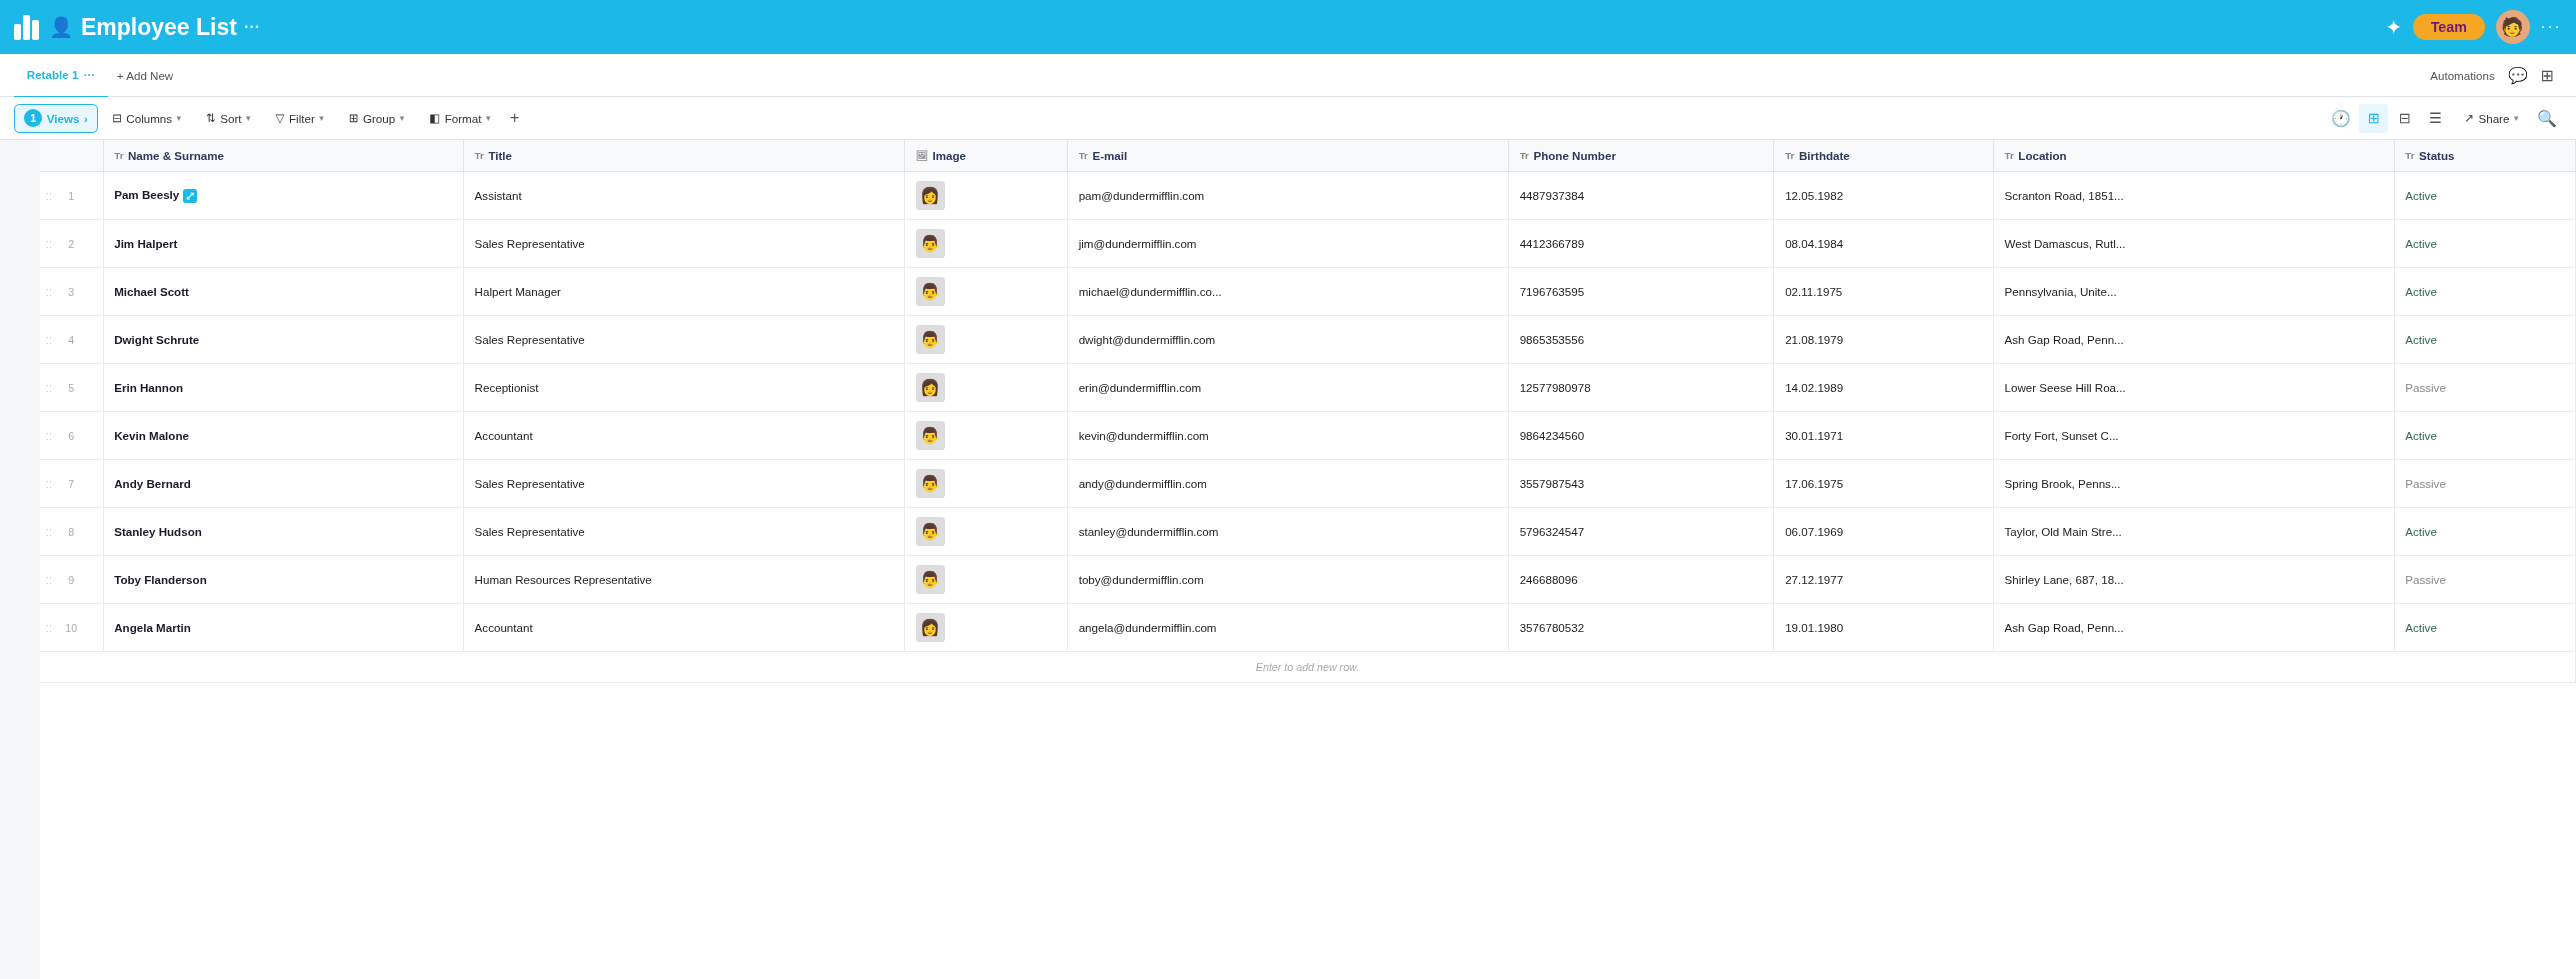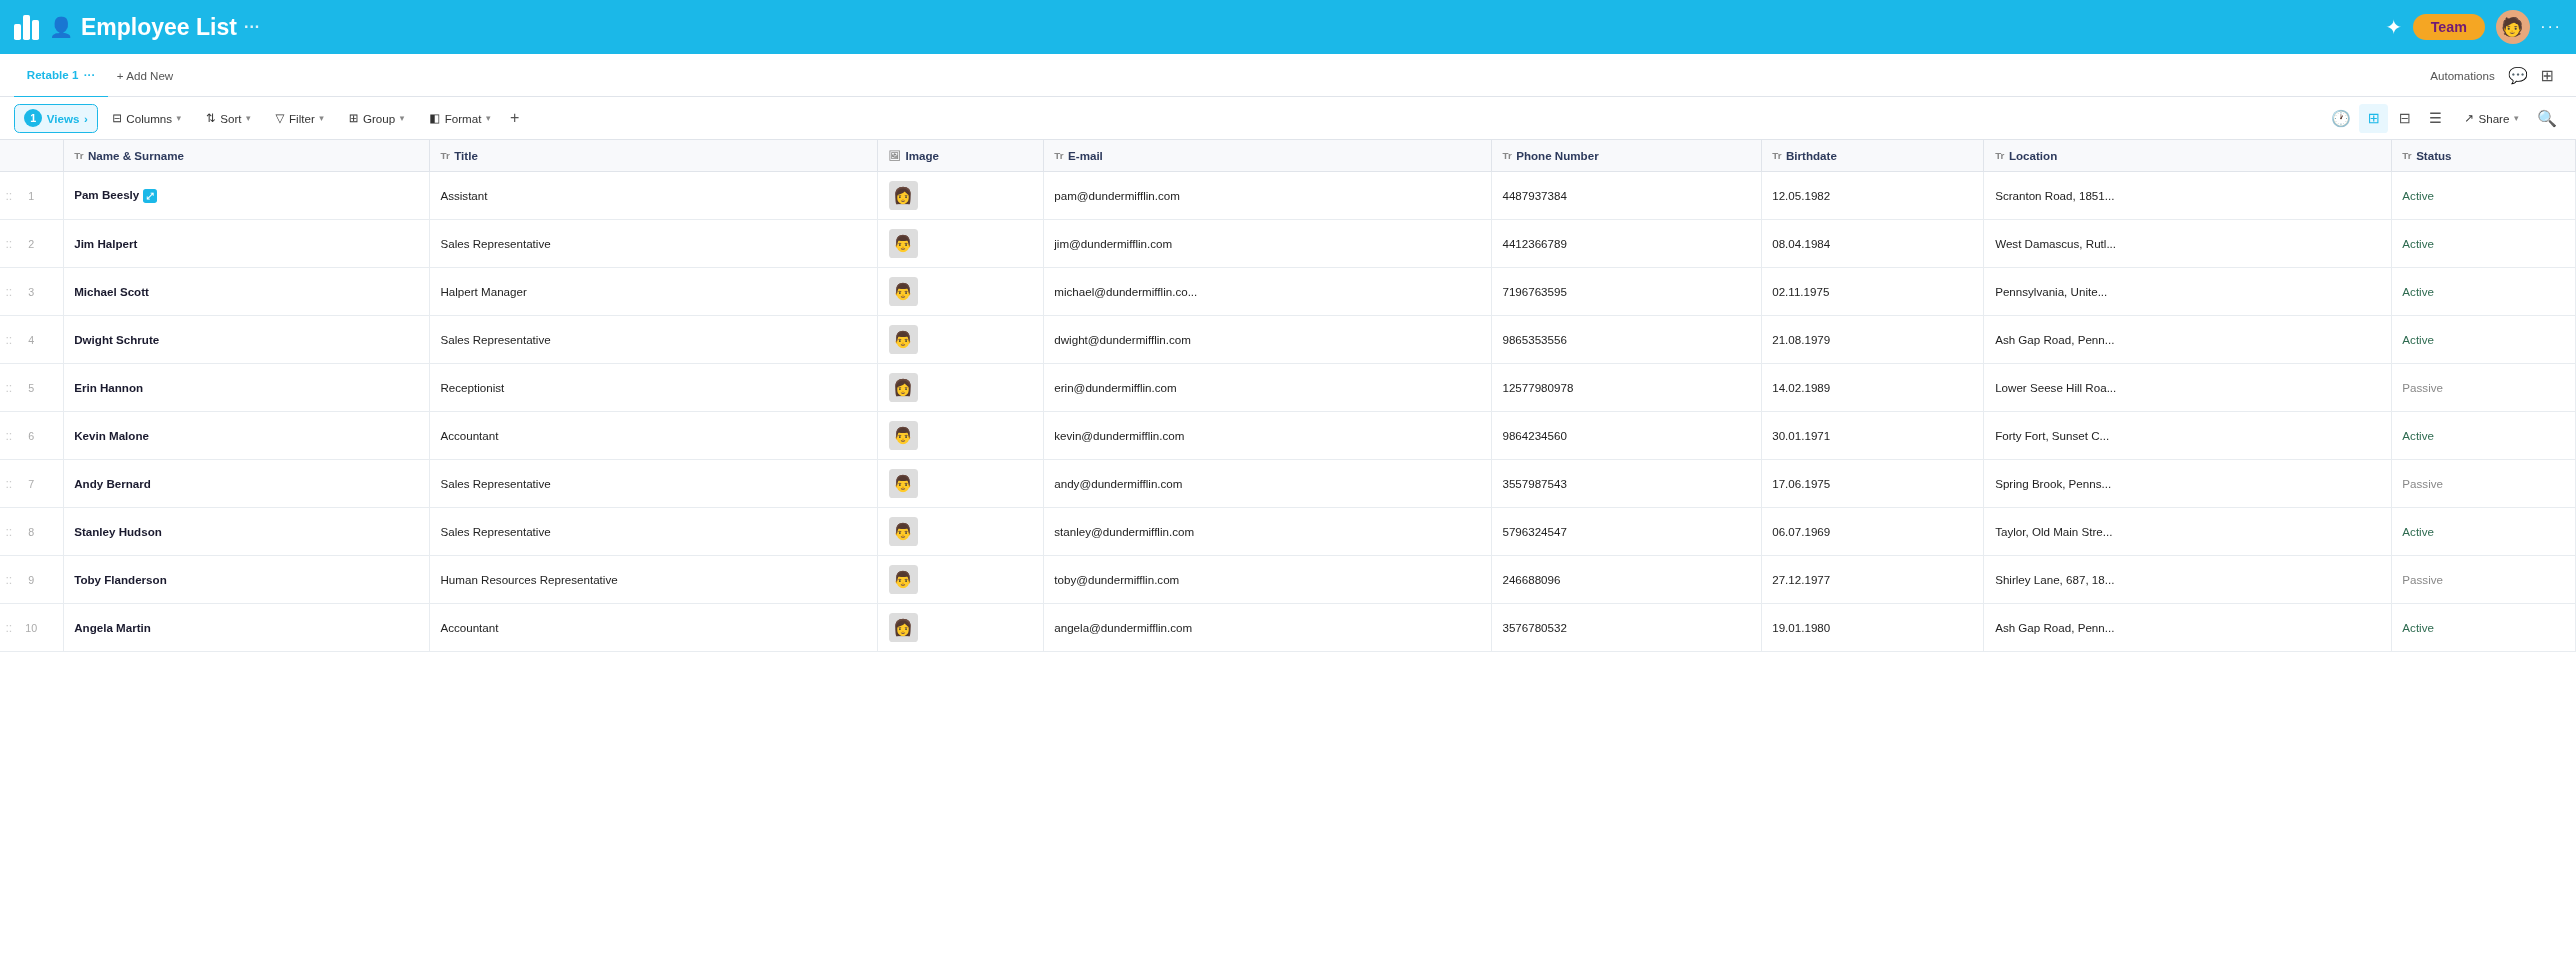--- a/index.html
+++ b/index.html
@@ -127,20 +127,21 @@
       display: flex; align-items: center; justify-content: center;
       border-radius: 3.6px; cursor: pointer; color: #555; font-size: 14.3px;
     }
     .view-toggle-btn.active { background: #e8f7fe; color: #1bb8e8; }
 
     
     .table-container {
       background: white;
       overflow-x: auto;
       height: calc(100vh - 140px);
+      margin-left: 40px;
     }
     table {
       width: 100%;
       border-collapse: collapse;
       font-size: 11.6px;
     }
     thead tr {
       background: #f8f9fb;
       border-bottom: 1.8px solid #e0e4ea;
     }
@@ -485,16 +486,19 @@
           <td class="col-title">Accountant</td>
           <td class="col-image">
             <div class="cell-image">👩</div>
           </td>
           <td class="col-email">angela@dundermifflin.com</td>
           <td class="col-phone">3576780532</td>
           <td class="col-birth">19.01.1980</td>
           <td class="col-location">Ash Gap Road, Penn...</td>
           <td class="col-status"><span class="status-active">Active</span></td>
         </tr>
+        <tr>
+          <td colspan="9" class="enter-row">Enter to add new row.</td>
+        </tr>
       </tbody>
   </table>
 </div>
 
 
 </body></html>

